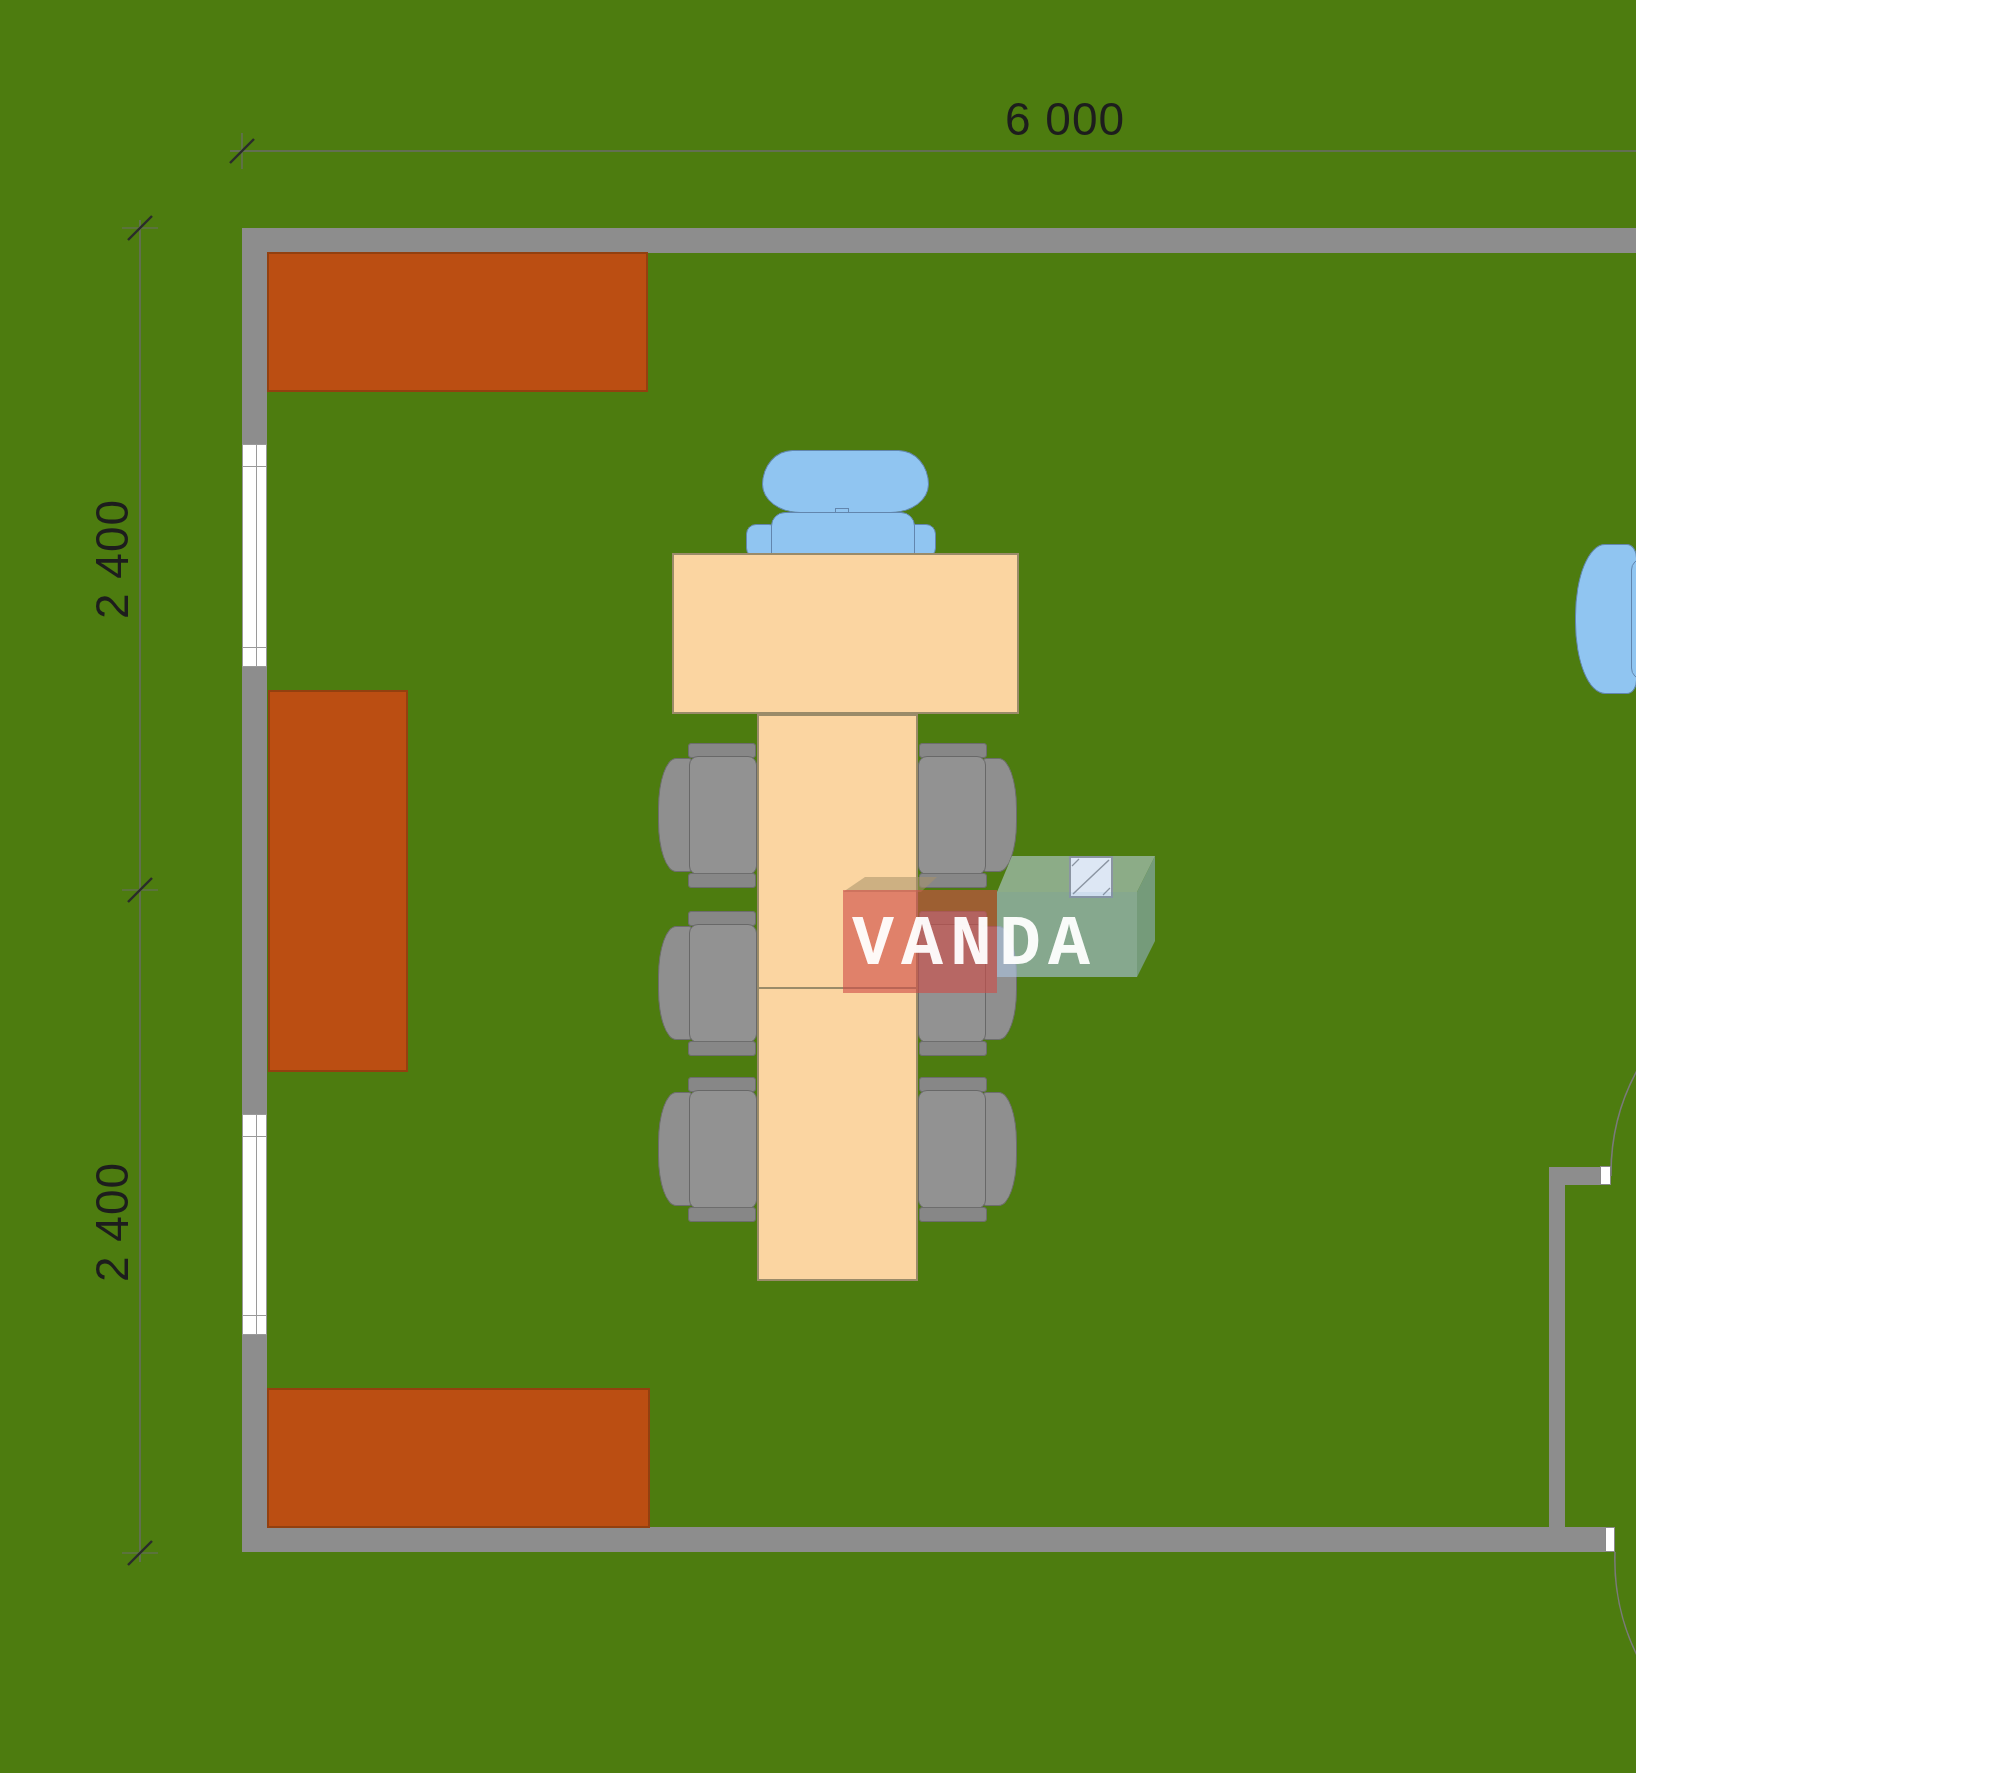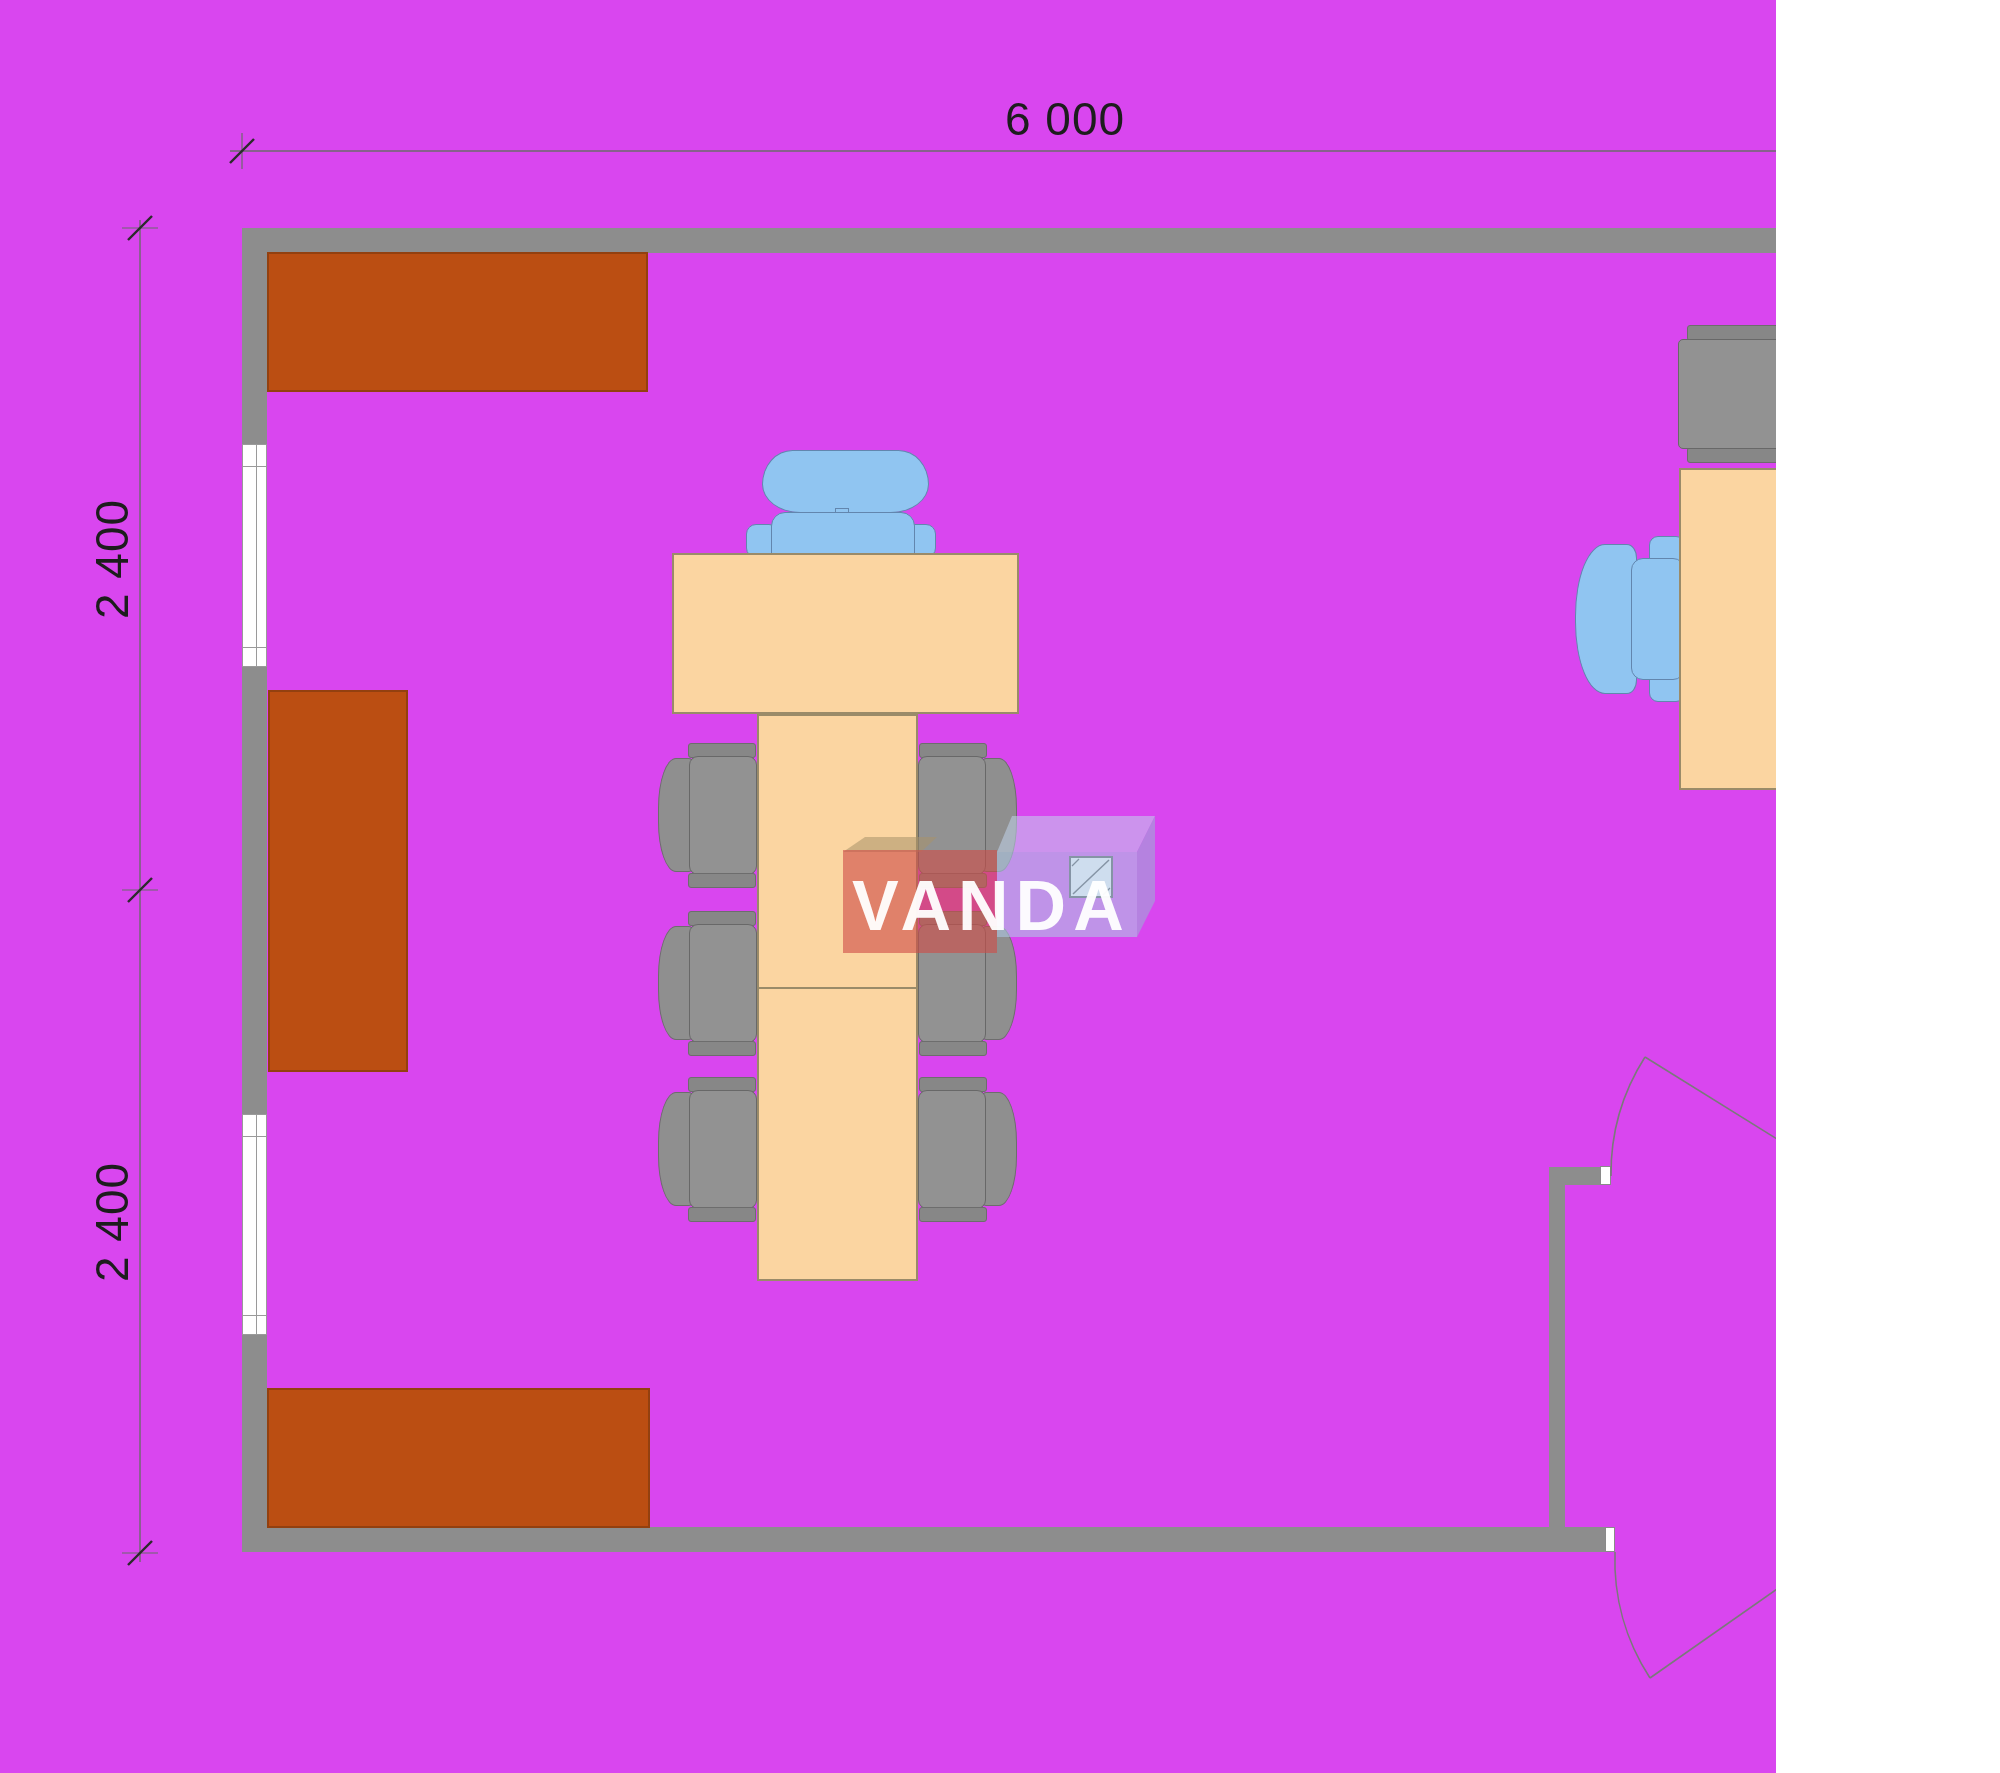--- a/index.html
+++ b/index.html
@@ -1,17 +1,17 @@
 <!DOCTYPE html>
 <html><head>
 <meta charset="utf-8">
 <style>
   html,body{margin:0;padding:0;background:#ffffff;}
   #canvas{
-    position:relative;width:1776px;height:1773px;background:#d946ef;overflow:hidden;
+    position:relative;width:1636px;height:1773px;background:#4d7c0f;overflow:hidden;
     font-family:"Liberation Sans", sans-serif;
   }
   .abs{position:absolute;}
   
   .wall{position:absolute;background:#8d8d8d;}
   .vwall{position:absolute;background:#8d8d8d;}
   
   .jamb{position:absolute;background:#ffffff;border:1px solid #8a8a8a;box-sizing:border-box;}
   
   .window{position:absolute;background:#ffffff;border:1px solid #9a9a9a;box-sizing:border-box;}
@@ -31,21 +31,21 @@
   .g-arm.t{top:0;} .g-arm.b{top:130px;}
   
   .blue{background:#90c5f1;border:1px solid #6286ae;box-sizing:border-box;}
   
   .lamp{position:absolute;left:1069px;top:856px;width:44px;height:42px;background:#ffffff;border:2px solid #4a4a4a;box-sizing:border-box;}
   
   .dimtext{position:absolute;color:#1d1d1d;font-size:46px;letter-spacing:1px;white-space:nowrap;}
   .dimtext.vert{transform:translate(-50%,-50%) rotate(-90deg);}
   .dimtext.horiz{transform:translate(-50%,0);}
   
-  #watermark{position:absolute;left:838px;top:810px;width:320px;height:150px;z-index:60;pointer-events:none;}
+  #watermark{position:absolute;left:838px;top:850px;width:320px;height:150px;z-index:60;pointer-events:none;font-family:Liberation Mono, monospace;}
   #wm-text{position:absolute;left:14px;top:56px;width:300px;font-size:70px;font-weight:bold;
     color:rgba(255,255,255,0.95);letter-spacing:7px;}
   svg{display:block;}
   #overlay{position:absolute;left:0;top:0;z-index:40;pointer-events:none;}
 </style>
 </head>
 <body>
 
 <div id="canvas">
 

